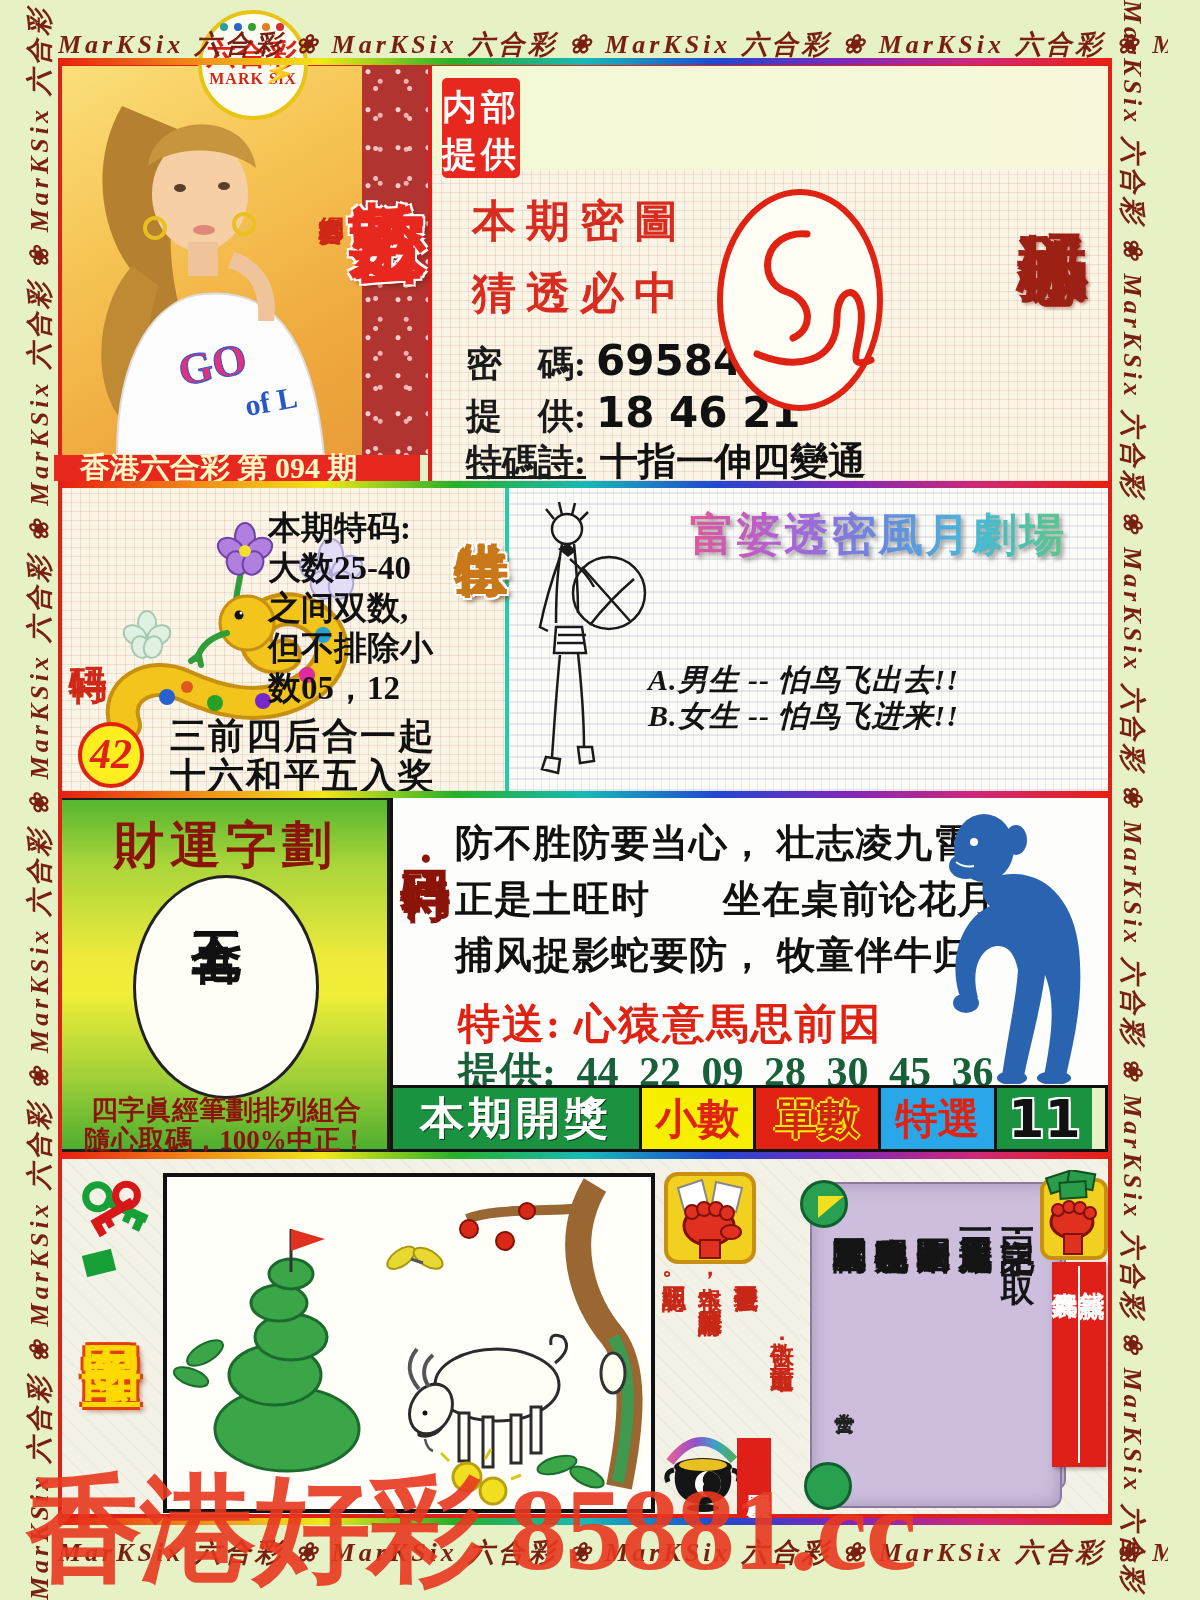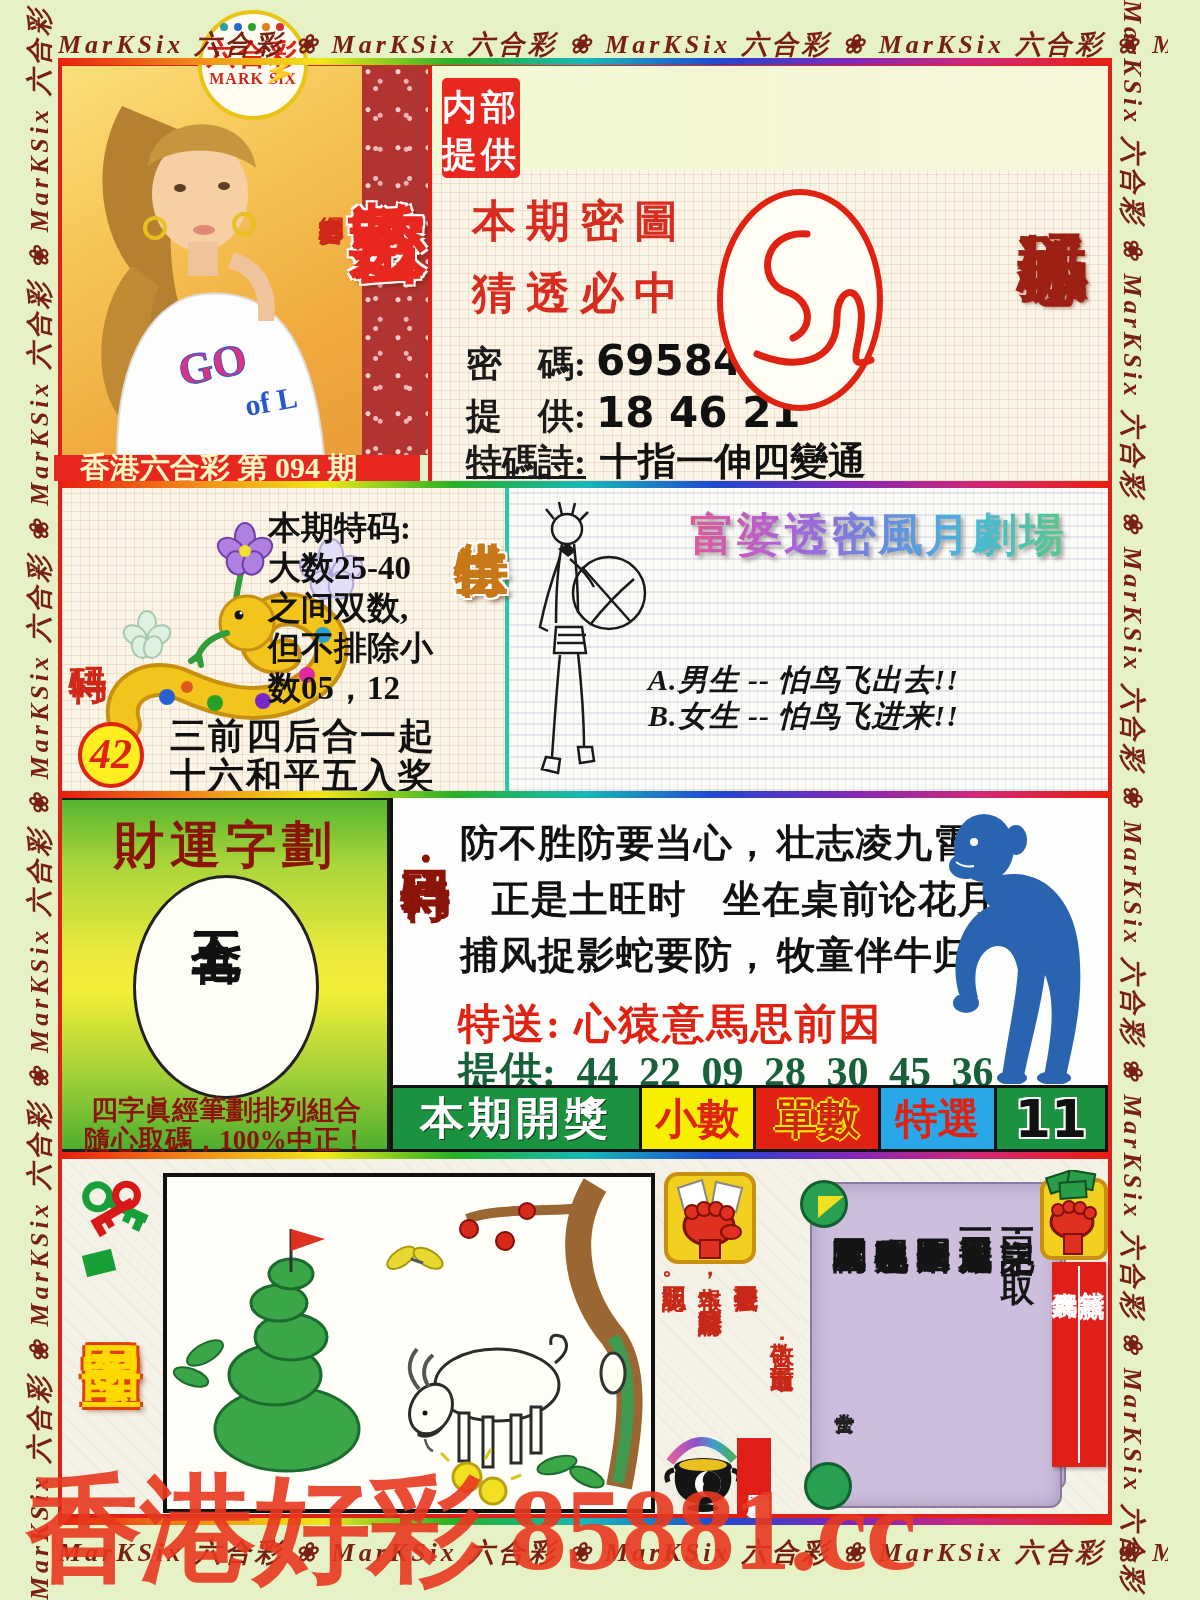--- a/index.html
+++ b/index.html
@@ -77,21 +77,21 @@
       background:linear-gradient(180deg,#55b530 0%,#a8d53a 18%,#eeea3c 45%,#f2ef38 55%,#9ecf38 80%,#4fae2e 100%);}
   .ftitle{left:80px;top:812px;width:292px;text-align:center;color:#8b1408;font-size:50px;font-weight:900;letter-spacing:6px;z-index:3;}
   .foval{left:133px;top:875px;width:180px;height:218px;background:#fffef6;border:3px solid #222;border-radius:50%;z-index:3;}
   .foval-tx{left:190px;top:893px;font-size:50px;line-height:1.08;font-weight:900;color:#111;z-index:4;}
   .ffoot{width:328px;left:62px;text-align:center;color:#8b1408;font-size:27px;font-weight:900;z-index:3;white-space:nowrap;}
   
   .poem{left:390px;top:797px;width:718px;height:288px;background:#fdfdfb;border-left:3px solid #111;box-sizing:border-box;z-index:2;}
   .pside{left:396px;top:833px;font-size:50px;line-height:1.18;font-weight:900;color:#8b1408;z-index:3;}
   .poem-rows{left:455px;top:818px;width:580px;z-index:3;}
   .poem-row{display:flex;margin-bottom:5px;}
-  .poem-row span:first-child{width:322px;text-align:center;}
+  .poem-row span:first-child{width:322px;}
   .poem-row span{color:#111;font-size:38px;font-weight:900;white-space:nowrap;letter-spacing:1px;}
   .pspecial{left:458px;top:996px;color:#e02213;font-size:42px;font-weight:900;z-index:3;white-space:nowrap;letter-spacing:2px;}
   .pprov{left:458px;top:1044px;color:#17603a;font-size:42px;font-weight:900;z-index:3;white-space:nowrap;word-spacing:10px;}
   
   .rbar{left:390px;top:1085px;width:718px;height:67px;border:3px solid #111;box-sizing:border-box;display:flex;z-index:3;}
   .seg{display:flex;align-items:center;justify-content:center;border-right:3px solid #111;box-sizing:border-box;
        font-weight:900;white-space:nowrap;}
   .seg:last-child{border-right:none;}
   .seg-g1{background:#1a9240;color:#fff;font-size:44px;letter-spacing:4px;text-shadow:1px 1px 0 #0a3818;}
   .seg-y{background:#f8ee00;color:#e02213;font-size:42px;}
@@ -312,21 +312,21 @@
     </g>
     <circle cx="42" cy="42" r="4" fill="#fff"></circle>
     <path d="M24,62 q 8,6 18,4" stroke="#fff" stroke-width="2" fill="none"></path>
   </svg>
 
   <div class="abs rbar">
       <div class="seg seg-g1" style="width: 249px;">本期開獎</div>
       <div class="seg seg-y" style="width: 114px;">小數</div>
       <div class="seg seg-r" style="width: 125px;">單數</div>
       <div class="seg seg-b" style="width: 116px;">特選</div>
-      <div class="seg seg-g2" style="width: 108px;">11</div>
+      <div class="seg seg-g2" style="width: 95px;">11</div>
     </div>
 
   <div class="abs bottomrow doodle-bg"></div>
   <svg class="abs" style="left:68px;top:1178px;z-index:4;" width="96" height="118" viewBox="0 0 96 118">
     <g transform="rotate(24 40 30)">
       <circle cx="26" cy="24" r="12" fill="none" stroke="#18a038" stroke-width="7"></circle>
       <rect x="34" y="20" width="46" height="9" fill="#18a038"></rect>
       <rect x="70" y="27" width="8" height="12" fill="#18a038"></rect>
         <rect x="58" y="27" width="7" height="9" fill="#18a038"></rect>
     </g>

